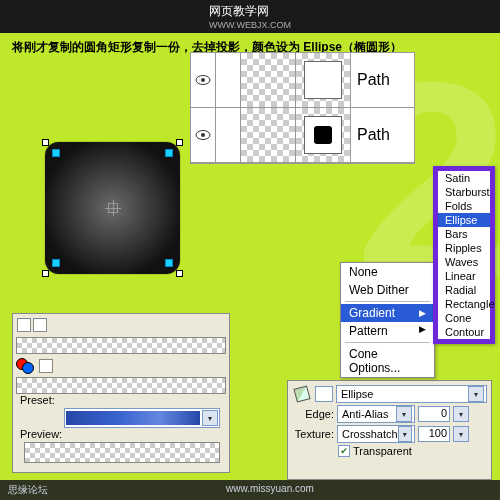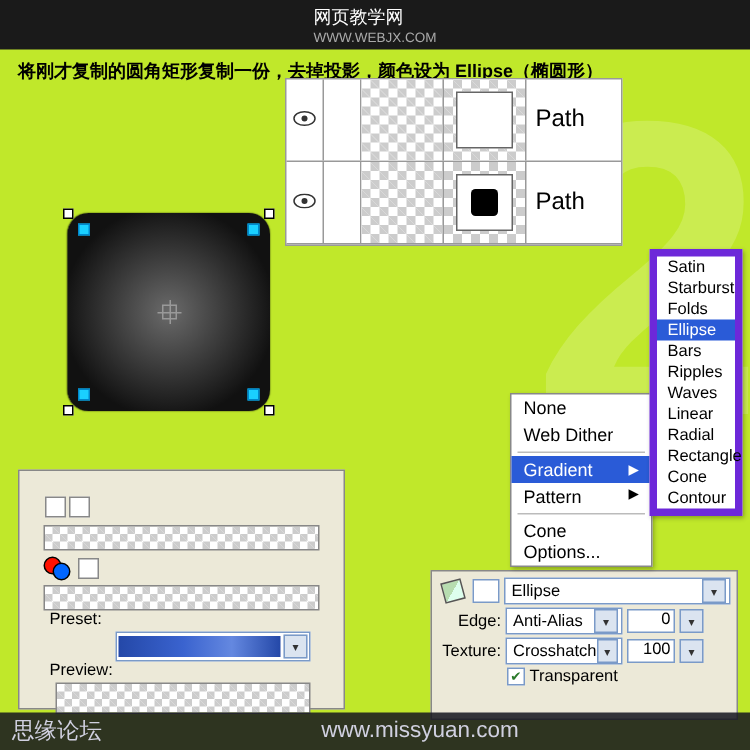--- a/index.html
+++ b/index.html
@@ -24,21 +24,21 @@
   .shape-rect { width:100%; height:100%; border-radius:14px; background: radial-gradient(circle at center, #6a6a6a 0%, #111 75%); box-shadow: 0 0 1px #000; }
   .handle { position:absolute; width:7px; height:7px; background:#fff; border:1px solid #000; }
   .h-tl{top:-3px;left:-3px}.h-tr{top:-3px;right:-3px}.h-bl{bottom:-3px;left:-3px}.h-br{bottom:-3px;right:-3px}
   .corner-dot{position:absolute;width:8px;height:8px;background:#1ad0ff;border:1px solid #0088cc;}
   .cd-tl{top:7px;left:7px}.cd-tr{top:7px;right:7px}.cd-bl{bottom:7px;left:7px}.cd-br{bottom:7px;right:7px}
   .center-cross{position:absolute;top:50%;left:50%;width:10px;height:10px;border:1px solid #999;transform:translate(-50%,-50%);}
   .center-cross:before,.center-cross:after{content:"";position:absolute;background:#999}
   .center-cross:before{left:50%;top:-4px;bottom:-4px;width:1px;}
   .center-cross:after{top:50%;left:-4px;right:-4px;height:1px}
   
-  .color-panel { position:absolute; left:12px; top:313px; width:218px; height:160px; background:#ece9d8; border:1px solid #888; z-index:2; padding:16px;}
+  .color-panel { position:absolute; left:12px; top:313px; width:218px; height:160px; background:#ece9d8; border:1px solid #888; z-index:2; padding:3px;}
   .cp-header{height:17px; display:flex; gap:2px; padding:1px;}
   .cp-tab{width:14px;height:14px;background:#fff;border:1px solid #888;}
   .sw-row{height:17px;margin-top:3px;background-image:linear-gradient(45deg,#ccc 25%,transparent 25%,transparent 75%,#ccc 75%),linear-gradient(45deg,#ccc 25%,#fff 25%,#fff 75%,#ccc 75%);background-size:10px 10px;background-position:0 0,5px 5px;border:1px solid #888;}
   .cp-mid{display:flex;align-items:center;margin-top:4px;gap:3px}
   .overlap-circles{position:relative;width:20px;height:16px}
   .oc1{position:absolute;width:12px;height:12px;border-radius:50%;background:#f10;left:0;top:0;border:1px solid #000}
   .oc2{position:absolute;width:12px;height:12px;border-radius:50%;background:#06f;left:6px;top:4px;border:1px solid #000}
   .cp-label{font-size:11px;padding-left:4px}
   .cp-field{display:flex;align-items:center;margin-top:2px}
   .cp-flabel{width:48px;font-size:11px;text-align:left;padding-left:8px}
@@ -61,21 +61,21 @@
   .pp-row{display:flex;align-items:center;margin:2px 0;gap:3px}
   .pp-lbl{width:42px;text-align:right}
   .pp-combo{height:18px;border:1px solid #7a9ac8;background:#fff;display:flex;align-items:center;padding:0 2px}
   .pp-combo .txt{flex:1;padding-left:2px}
   .paint-ico{width:20px;height:18px;display:flex;align-items:center;justify-content:center}
   .bucket{width:14px;height:14px;border:1px solid #555;background:linear-gradient(135deg,#b7ddb0 50%,#dfe 50%);transform:rotate(-15deg)}
   .sw-white{width:18px;height:16px;background:#fff;border:1px solid #7a9ac8}
   .chk{width:12px;height:12px;border:1px solid #7a9ac8;background:#fff;display:inline-flex;align-items:center;justify-content:center;font-size:9px;color:#2a7a2a}
   .num-in{width:32px;height:16px;border:1px solid #7a9ac8;background:#fff;text-align:right;padding-right:2px}
   
-  .footer{position:absolute;bottom:0;left:0;right:0;background:rgba(20,20,30,.85);color:#d0d0e0;font-size:15px;padding:3px 8px;display:flex;justify-content:space-between;z-index:5}
+  .footer{position:absolute;bottom:0;left:0;right:0;background:rgba(20,20,30,.85);color:#d0d0e0;font-size:10px;padding:3px 8px;display:flex;justify-content:space-between;z-index:5}
 </style>
 </head>
 <body>
 
 <div class="topbar">
   <span></span>
   <span>
     <span>网页教学网</span>
     <span style="font-size:9px;color:#aaa;display:block;text-align:right">WWW.WEBJX.COM</span>
   </span>

